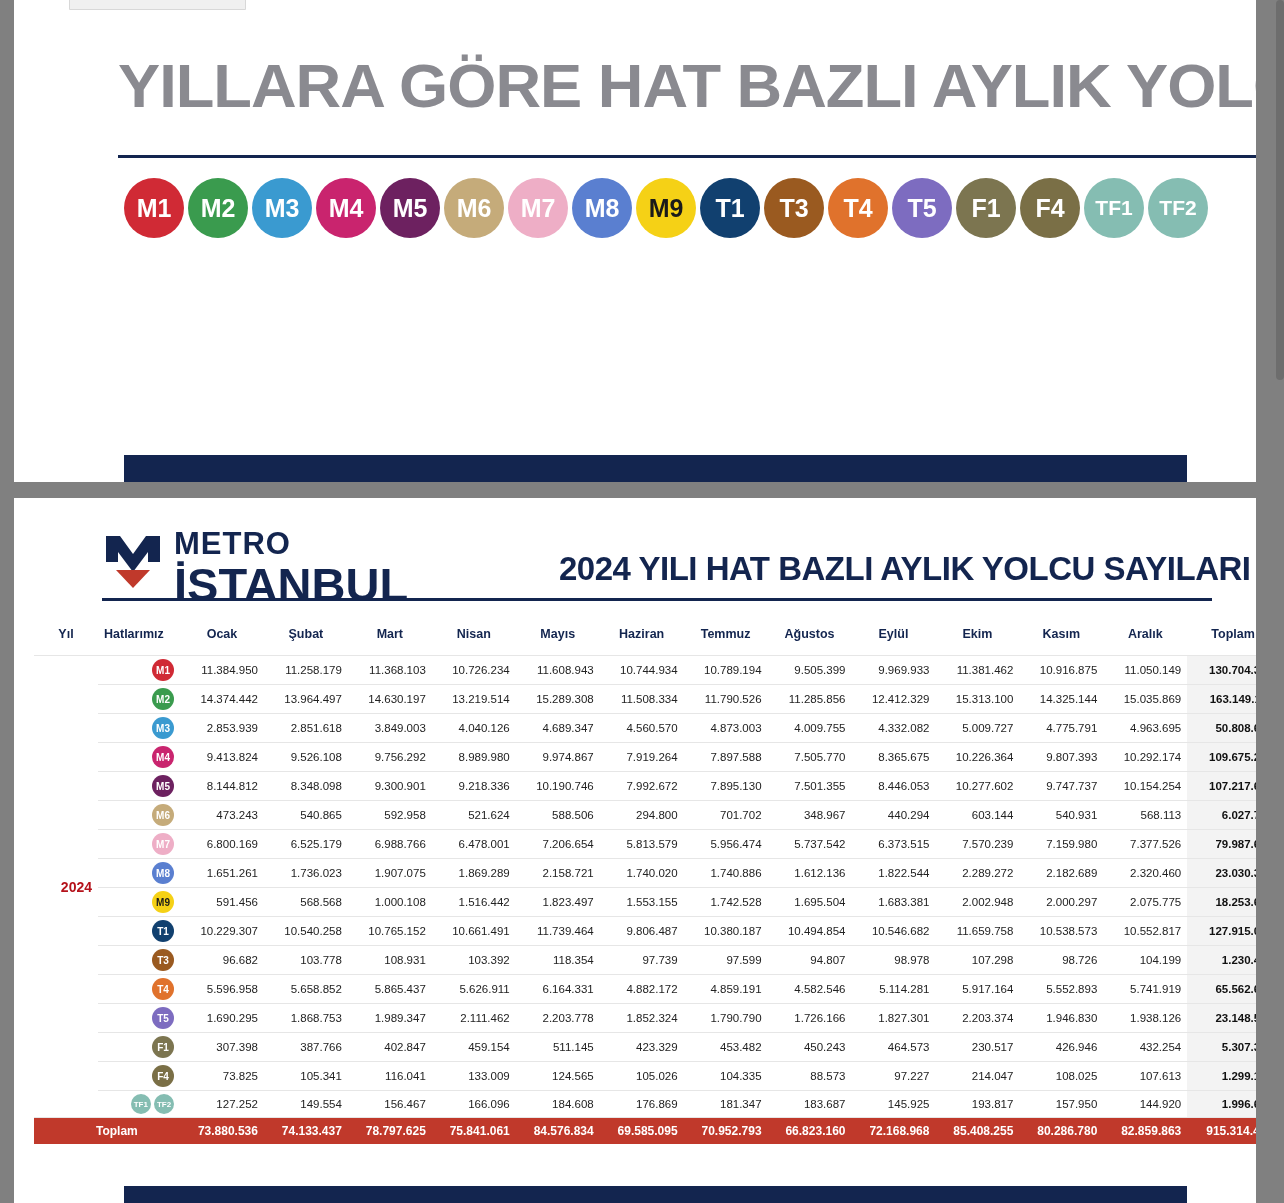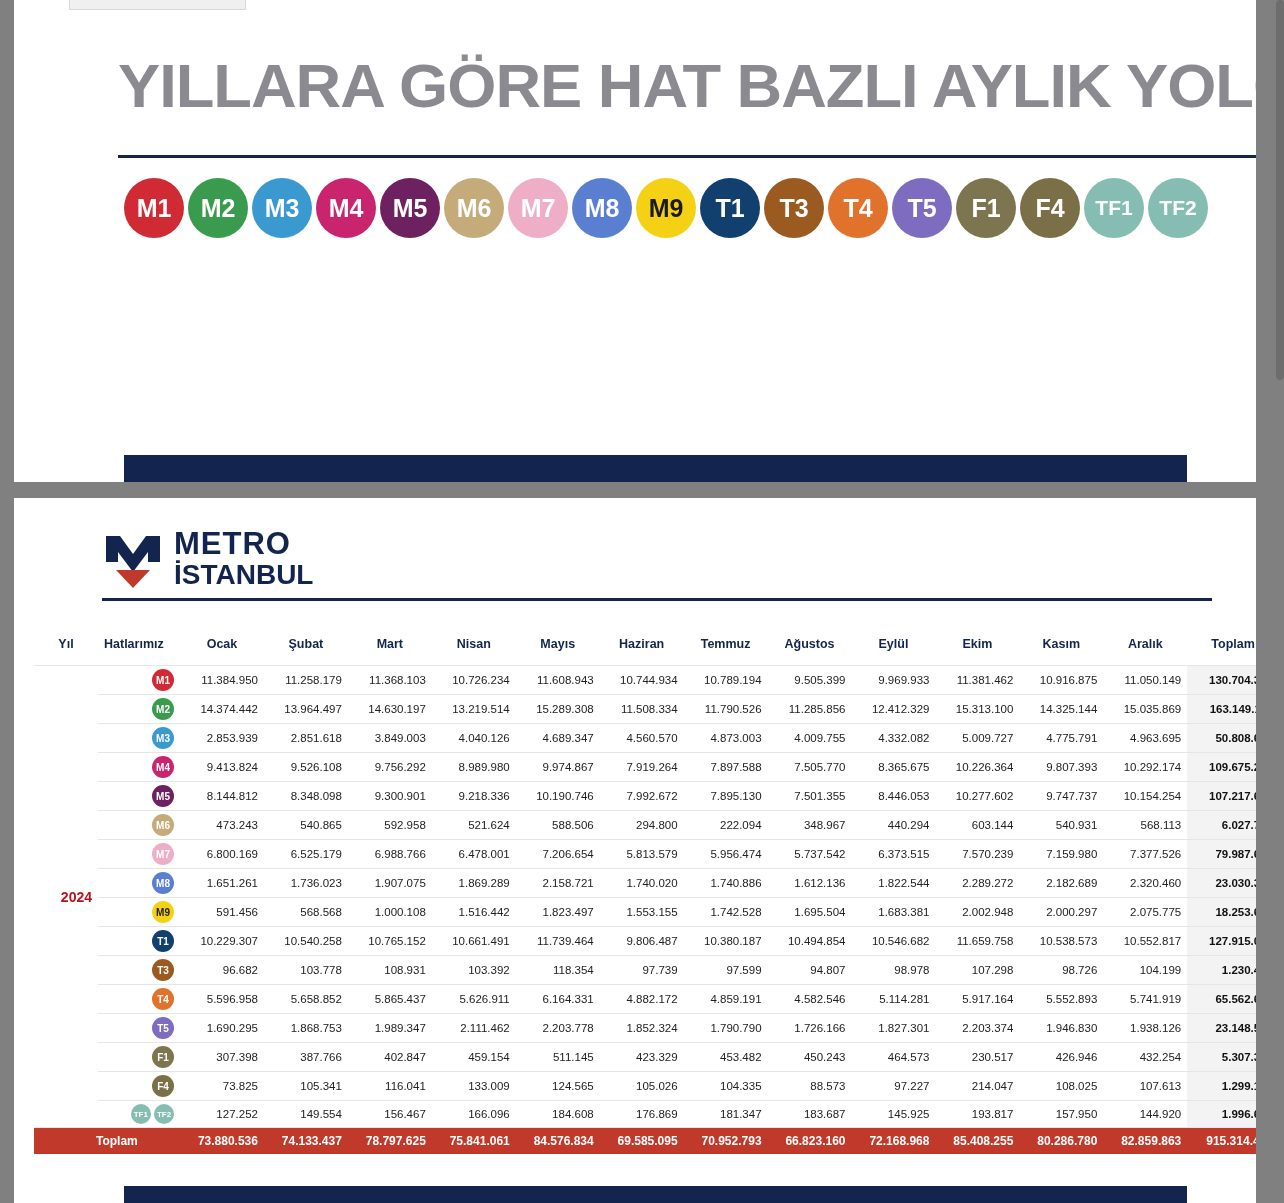--- a/index.html
+++ b/index.html
@@ -49,32 +49,32 @@
   }
   .logo{
     position:absolute;left:88px;top:30px;display:flex;align-items:flex-start;gap:10px;
   }
   .logo-mark{position:relative;width:62px;height:62px;}
   .logo-text{line-height:1;}
   .logo-metro{
     font-size:31px;font-weight:bold;color:#13254f;letter-spacing:1px;
   }
   .logo-ist{
-    font-size:28px;font-weight:bold;color:#13254f;letter-spacing:0px;margin-top:2px;
+    font-size:47px;font-weight:bold;color:#13254f;letter-spacing:0px;margin-top:2px;
   }
   .s2-title{
     position:absolute;left:545px;top:52px;width:660px;
     font-size:33px;font-weight:bold;color:#13254f;white-space:nowrap;
     letter-spacing:-0.5px;
   }
   .s2-rule{
     position:absolute;left:88px;top:100px;width:1110px;height:3px;background:#13254f;
   }
   table.data{
-    position:absolute;left:20px;top:133px;width:1245px;
+    position:absolute;left:20px;top:123px;width:1245px;
     border-collapse:collapse;
     font-size:11.5px;color:#222;
   }
   table.data th{
     font-size:12.5px;font-weight:bold;color:#13254f;
     padding:6px 6px 8px 6px;text-align:center;white-space:nowrap;
   }
   table.data th.lbl{text-align:left;margin-top:8px;}
   table.data th.center{text-align:center;}
   .headrule td{border-bottom:2px solid #c0392b;height:0;padding:0;}
@@ -141,20 +141,21 @@
       <svg width="62" height="62" viewBox="0 0 62 62" aria-hidden="true">
         <path d="M4 8 H18 L31 26 L44 8 H58 V34 H46 V24 L31 44 L16 24 V34 H4 Z" fill="#13254f"></path>
         <path d="M14 42 H48 L31 60 Z" fill="#c0392b"></path>
       </svg>
     </div>
     <div class="logo-text">
       <div class="logo-metro">METRO</div>
       <div class="logo-ist">İSTANBUL</div>
     </div>
   </div>
+  <div class="s2-title">2024 YILI HAT BAZLI AYLIK YOLCU SAYILARI</div>
   <div class="s2-rule"></div>
 
   <table class="data">
     <thead>
       <tr id="hdr-row">
           <th class="center">Yıl</th>
           <th class="lbl">Hatlarımız</th>
           <th>Ocak</th>
           <th>Şubat</th>
           <th>Mart</th>
@@ -256,21 +257,21 @@
           <td class="total">107.217.696</td>
         </tr>
         <tr>
           <td class="lineicon"><span class="dot" style="background: rgb(197, 171, 122);">M6</span></td>
           <td>473.243</td>
           <td>540.865</td>
           <td>592.958</td>
           <td>521.624</td>
           <td>588.506</td>
           <td>294.800</td>
-          <td>222.094</td>
+          <td>701.702</td>
           <td>348.967</td>
           <td>440.294</td>
           <td>603.144</td>
           <td>540.931</td>
           <td>568.113</td>
           <td class="total">6.027.799</td>
         </tr>
         <tr>
           <td class="lineicon"><span class="dot" style="background: rgb(238, 174, 198);">M7</span></td>
           <td>6.800.169</td>

